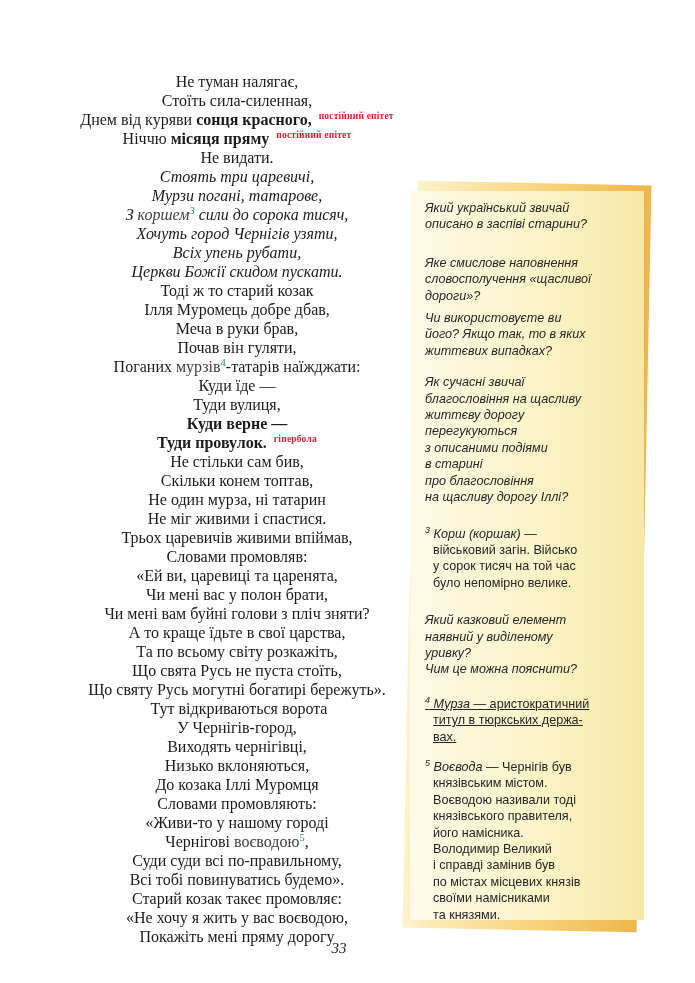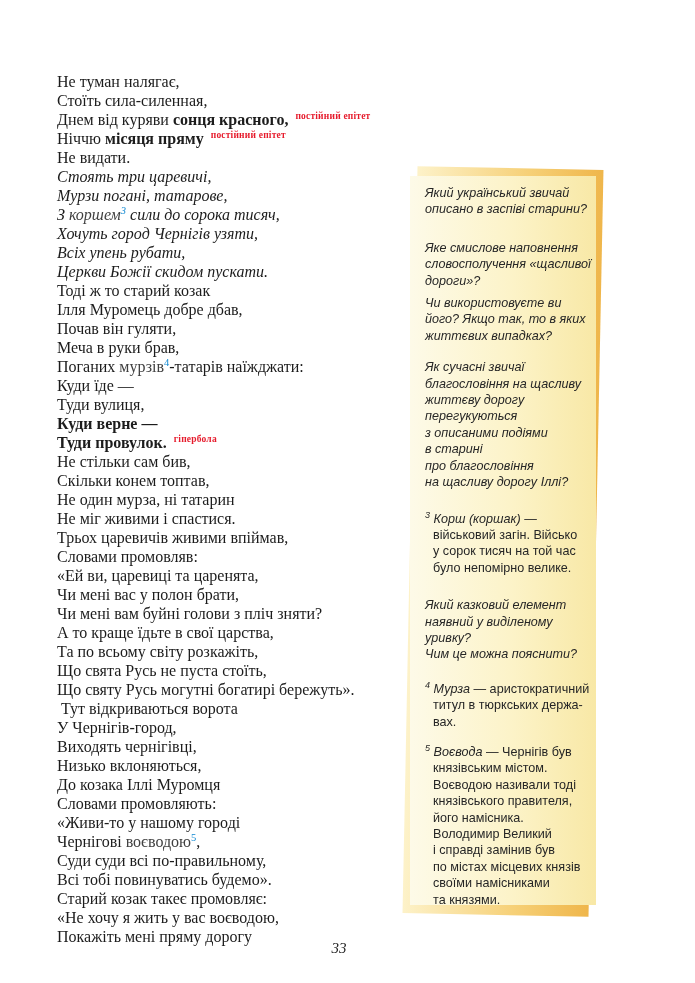--- a/index.html
+++ b/index.html
@@ -7,33 +7,33 @@
     width:695px;height:983px;position:relative;background:#ffffff;
     font-family:"Liberation Serif",serif;overflow:hidden;
   }
   .page{position:absolute;inset:0;background:#ffffff;}
 
   
   .poem{
     position:absolute;left:57px;top:72px;width:360px;
     font-size:16px;line-height:19px;color:#1c1c1c;
   }
-  .pl{white-space:pre;}
+  .pl{white-space:pre;text-align:center;}
   .pl.i{font-style:italic;}
   .pl.b{font-weight:700;}
   .pl .b{font-weight:700;}
   .pl .term{color:#404040;}
   .pl .sup{color:#1289d2;vertical-align:super;font-size:10.5px;line-height:0;}
   .pl .annot{
     color:#e61b2c;font-weight:700;font-size:9.5px;
     vertical-align:super;margin-left:7px;line-height:0;letter-spacing:.2px;margin-top:48px;
   }
 
   
-  .sidebox{position:absolute;left:410px;top:176px;width:186px;height:729px;}
+  .sidebox{position:absolute;left:410px;top:191px;width:234px;height:729px;}
   .sidebox-back{
     position:absolute;left:0;top:-8px;width:100%;height:calc(100% + 18px);
     background:linear-gradient(90deg,#fdf2c9 0%,#f6d077 60%,#efb64b 100%);
     transform:rotate(1.15deg);
   }
   .sidebox-main{
     position:absolute;inset:0;
     background:linear-gradient(90deg,#fdfae8 0%,#fcf3c8 55%,#f8e8a6 100%);
   }
   .sidebox-content{
@@ -43,21 +43,21 @@
   }
   .sq{font-style:italic;white-space:pre-line;}
   .sn{white-space:pre-line;padding-left:8px;text-indent:-8px;}
   .sn sup{font-size:9px;font-style:italic;line-height:0;}
   #sidebox > :nth-child(1){margin-top:0;}
   #sidebox > :nth-child(2){margin-top:22px;}
   #sidebox > :nth-child(3){margin-top:6px;}
   #sidebox > :nth-child(4){margin-top:15px;}
   #sidebox > :nth-child(5){margin-top:20px;}
   #sidebox > :nth-child(6){margin-top:21px;}
-  #sidebox > :nth-child(7){margin-top:18px;}
+  #sidebox > :nth-child(7){margin-top:18px;text-decoration:underline;}
   #sidebox > :nth-child(8){margin-top:14px;}
 
   
   .pageno{
     position:absolute;left:0;top:940px;width:678px;text-align:center;
     font-style:italic;font-size:15px;color:#222222;
   }
 </style>
 </head>
 <body>
@@ -71,22 +71,22 @@
       <div class="pl"><span>Ніччю </span><span class="b">місяця пряму</span><span class="annot">постійний епітет</span></div>
       <div class="pl"><span>Не видати.</span></div>
       <div class="pl i"><span>Стоять три царевичі,</span></div>
       <div class="pl i"><span>Мурзи погані, татарове,</span></div>
       <div class="pl i"><span>З </span><span class="term">коршем</span><span class="sup">3</span><span> сили до сорока тисяч,</span></div>
       <div class="pl i"><span>Хочуть город Чернігів узяти,</span></div>
       <div class="pl i"><span>Всіх упень рубати,</span></div>
       <div class="pl i"><span>Церкви Божії скидом пускати.</span></div>
       <div class="pl"><span>Тоді ж то старий козак</span></div>
       <div class="pl"><span>Ілля Муромець добре дбав,</span></div>
+      <div class="pl"><span>Меча в руки брав,</span></div>
       <div class="pl"><span>Почав він гуляти,</span></div>
-      <div class="pl"><span>Меча в руки брав,</span></div>
       <div class="pl"><span>Поганих </span><span class="term">мурзів</span><span class="sup">4</span><span>-татарів наїжджати:</span></div>
       <div class="pl"><span>Куди їде —</span></div>
       <div class="pl"><span>Туди вулиця,</span></div>
       <div class="pl b"><span>Куди верне —</span></div>
       <div class="pl b"><span>Туди провулок.</span><span class="annot">гіпербола</span></div>
       <div class="pl"><span>Не стільки сам бив,</span></div>
       <div class="pl"><span>Скільки конем топтав,</span></div>
       <div class="pl"><span>Не один мурза, ні татарин</span></div>
       <div class="pl"><span>Не міг живими і спастися.</span></div>
       <div class="pl"><span>Трьох царевичів живими впіймав,</span></div>

